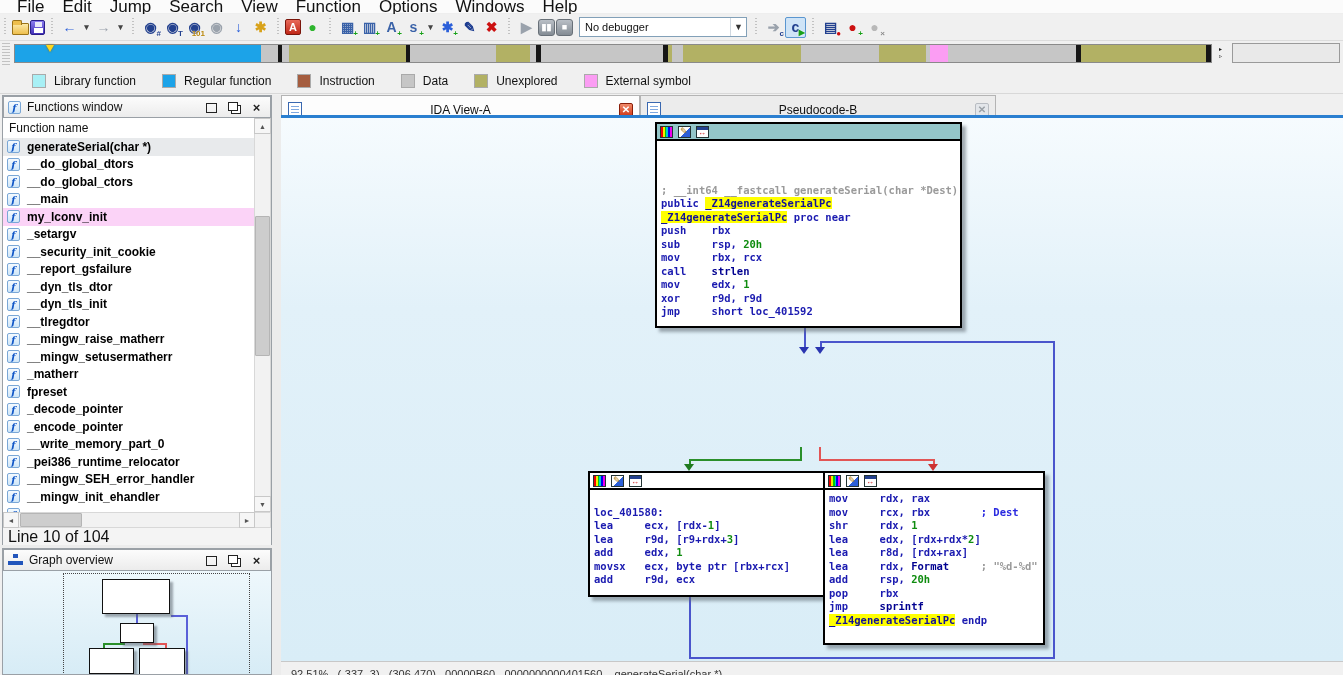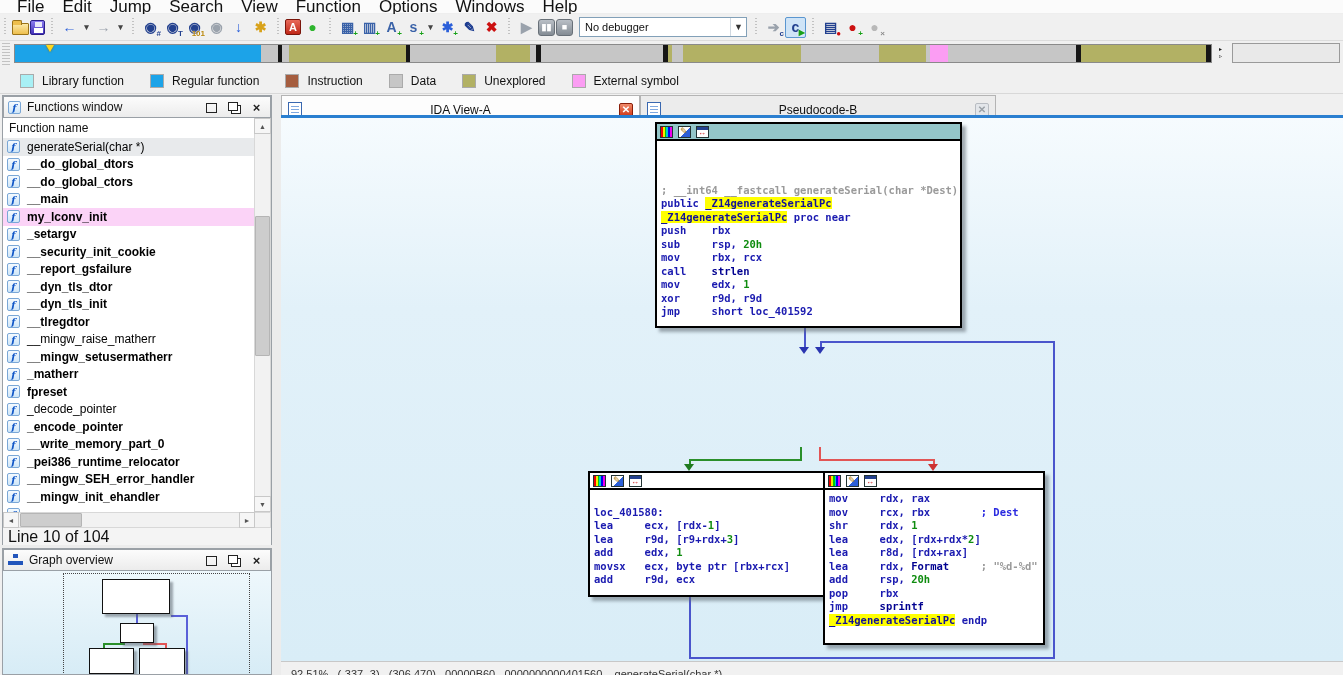--- a/index.html
+++ b/index.html
@@ -30,39 +30,39 @@
   #dbg-combo .combo-arrow{margin-left:auto;width:16px;height:18px;display:flex;align-items:center;justify-content:center;font-size:9px;color:#333;border-left:1px solid #d0d8e0}
   
   #navrow{position:absolute;left:0;top:41px;width:1343px;height:27px;background:#f0f0f0}
   .grip-col{position:absolute;left:2px;top:2px;width:8px;height:23px;background:repeating-linear-gradient(180deg,#c2c2c2 0 1px,transparent 1px 3px);background-size:2px 100%;background-repeat:repeat-x;background-position:0 0}
   #navband{position:absolute;left:14px;top:3px;width:1198px;height:19px;display:flex;border:1px solid #8a8a8a;overflow:hidden}
   .band-seg{height:100%}
   #band-marker{position:absolute;left:46px;top:4px;width:0;height:0;border-left:4px solid transparent;border-right:4px solid transparent;border-top:7px solid #ffd71e;filter:drop-shadow(0 0 1px #8a6d00)}
   #band-arrows{position:absolute;left:1219px;top:5px;width:8px;height:14px;color:#222;font-size:6px;line-height:7px}
   #band-endbox{position:absolute;left:1232px;top:2px;width:108px;height:20px;background:#e9e9e9;border:1px solid #9a9a9a}
   
-  #legend{position:absolute;left:0;top:68px;width:1343px;height:26px;background:#f0f0f0;display:flex;align-items:center;padding-left:20px;gap:26px;border-bottom:1px solid #d8d8d8}
+  #legend{position:absolute;left:0;top:68px;width:1343px;height:26px;background:#f0f0f0;display:flex;align-items:center;padding-left:32px;gap:26px;border-bottom:1px solid #d8d8d8}
   .leg-item{display:flex;align-items:center;gap:8px}
   .leg-swatch{width:14px;height:14px;border:1px solid #aaa}
   .leg-label{font-size:12px;color:#111}
   
   .panel-title{display:flex;align-items:center;height:22px;background:linear-gradient(#fcfcfc,#ececec);border:1px solid #9aa0a6;font-size:12px;color:#111;gap:6px;padding:0 4px}
   .panel-title .wbtns{margin-left:auto;display:flex;gap:8px;align-items:center;padding-right:2px}
   .wbtn{position:relative;width:15px;height:13px;display:inline-flex;align-items:center;justify-content:center;font-size:11px;color:#222}
   .wbtn-max::before{content:"";position:absolute;left:3px;top:2px;width:9px;height:8px;border:1px solid #222}
   .wbtn-float::before{content:"";position:absolute;width:8px;height:7px;border:1px solid #222;top:4px;left:5px;background:#fff}
   .wbtn-float::after{content:"";position:absolute;width:8px;height:7px;border:1px solid #222;top:1px;left:2px;background:#fff}
   .wbtn-close{font-size:13px;font-weight:bold}
   #func-panel{position:absolute;left:2px;top:95px;width:270px;height:450px;background:#fff;border:1px solid #9aa0a6}
   #func-title{position:absolute;left:0;top:0;width:100%;}
   #func-list{position:absolute;left:0;top:22px;width:268px;height:394px;background:#fff;overflow:hidden}
   #func-header{height:20px;font-size:12px;color:#111;display:flex;align-items:center;padding-left:6px}
   .frow{height:17.5px;display:flex;align-items:center;gap:7px;padding-left:4px;white-space:nowrap}
   .frow .fname{font-size:12px;color:#000;font-weight:bold}
-  .frow.plain .fname{font-weight:normal}
+  .frow.plain .fname{font-weight:bold}
   .frow.selected{background:#e8eaec}
   .frow.pink{background:#fbd3f7}
   .fico{flex:0 0 13px;width:13px;height:13px;border:1px solid #7aa7d6;background:linear-gradient(#f4faff,#cfe6f8);color:#1157c8;font:italic bold 10px "DejaVu Serif",serif;display:inline-flex;align-items:center;justify-content:center;border-radius:2px}
   
   .sb{position:absolute;background:#f2f2f2;border:1px solid #d8d8d8}
   .sb-btn{position:absolute;background:#f6f6f6;border:1px solid #c8c8c8;display:flex;align-items:center;justify-content:center;font-size:7px;color:#555}
   .sb-thumb{position:absolute;background:#cdcdcd;border:1px solid #b5b5b5;border-radius:1px}
   #func-status{position:absolute;left:0;top:432px;width:268px;height:17px;font-size:16px;color:#111;padding-left:5px;background:#f4f4f4;display:flex;align-items:center}
   
   #ov-panel{position:absolute;left:2px;top:548px;width:270px;height:127px;border:1px solid #9aa0a6;background:linear-gradient(#f3fafd,#d7ecf6)}

